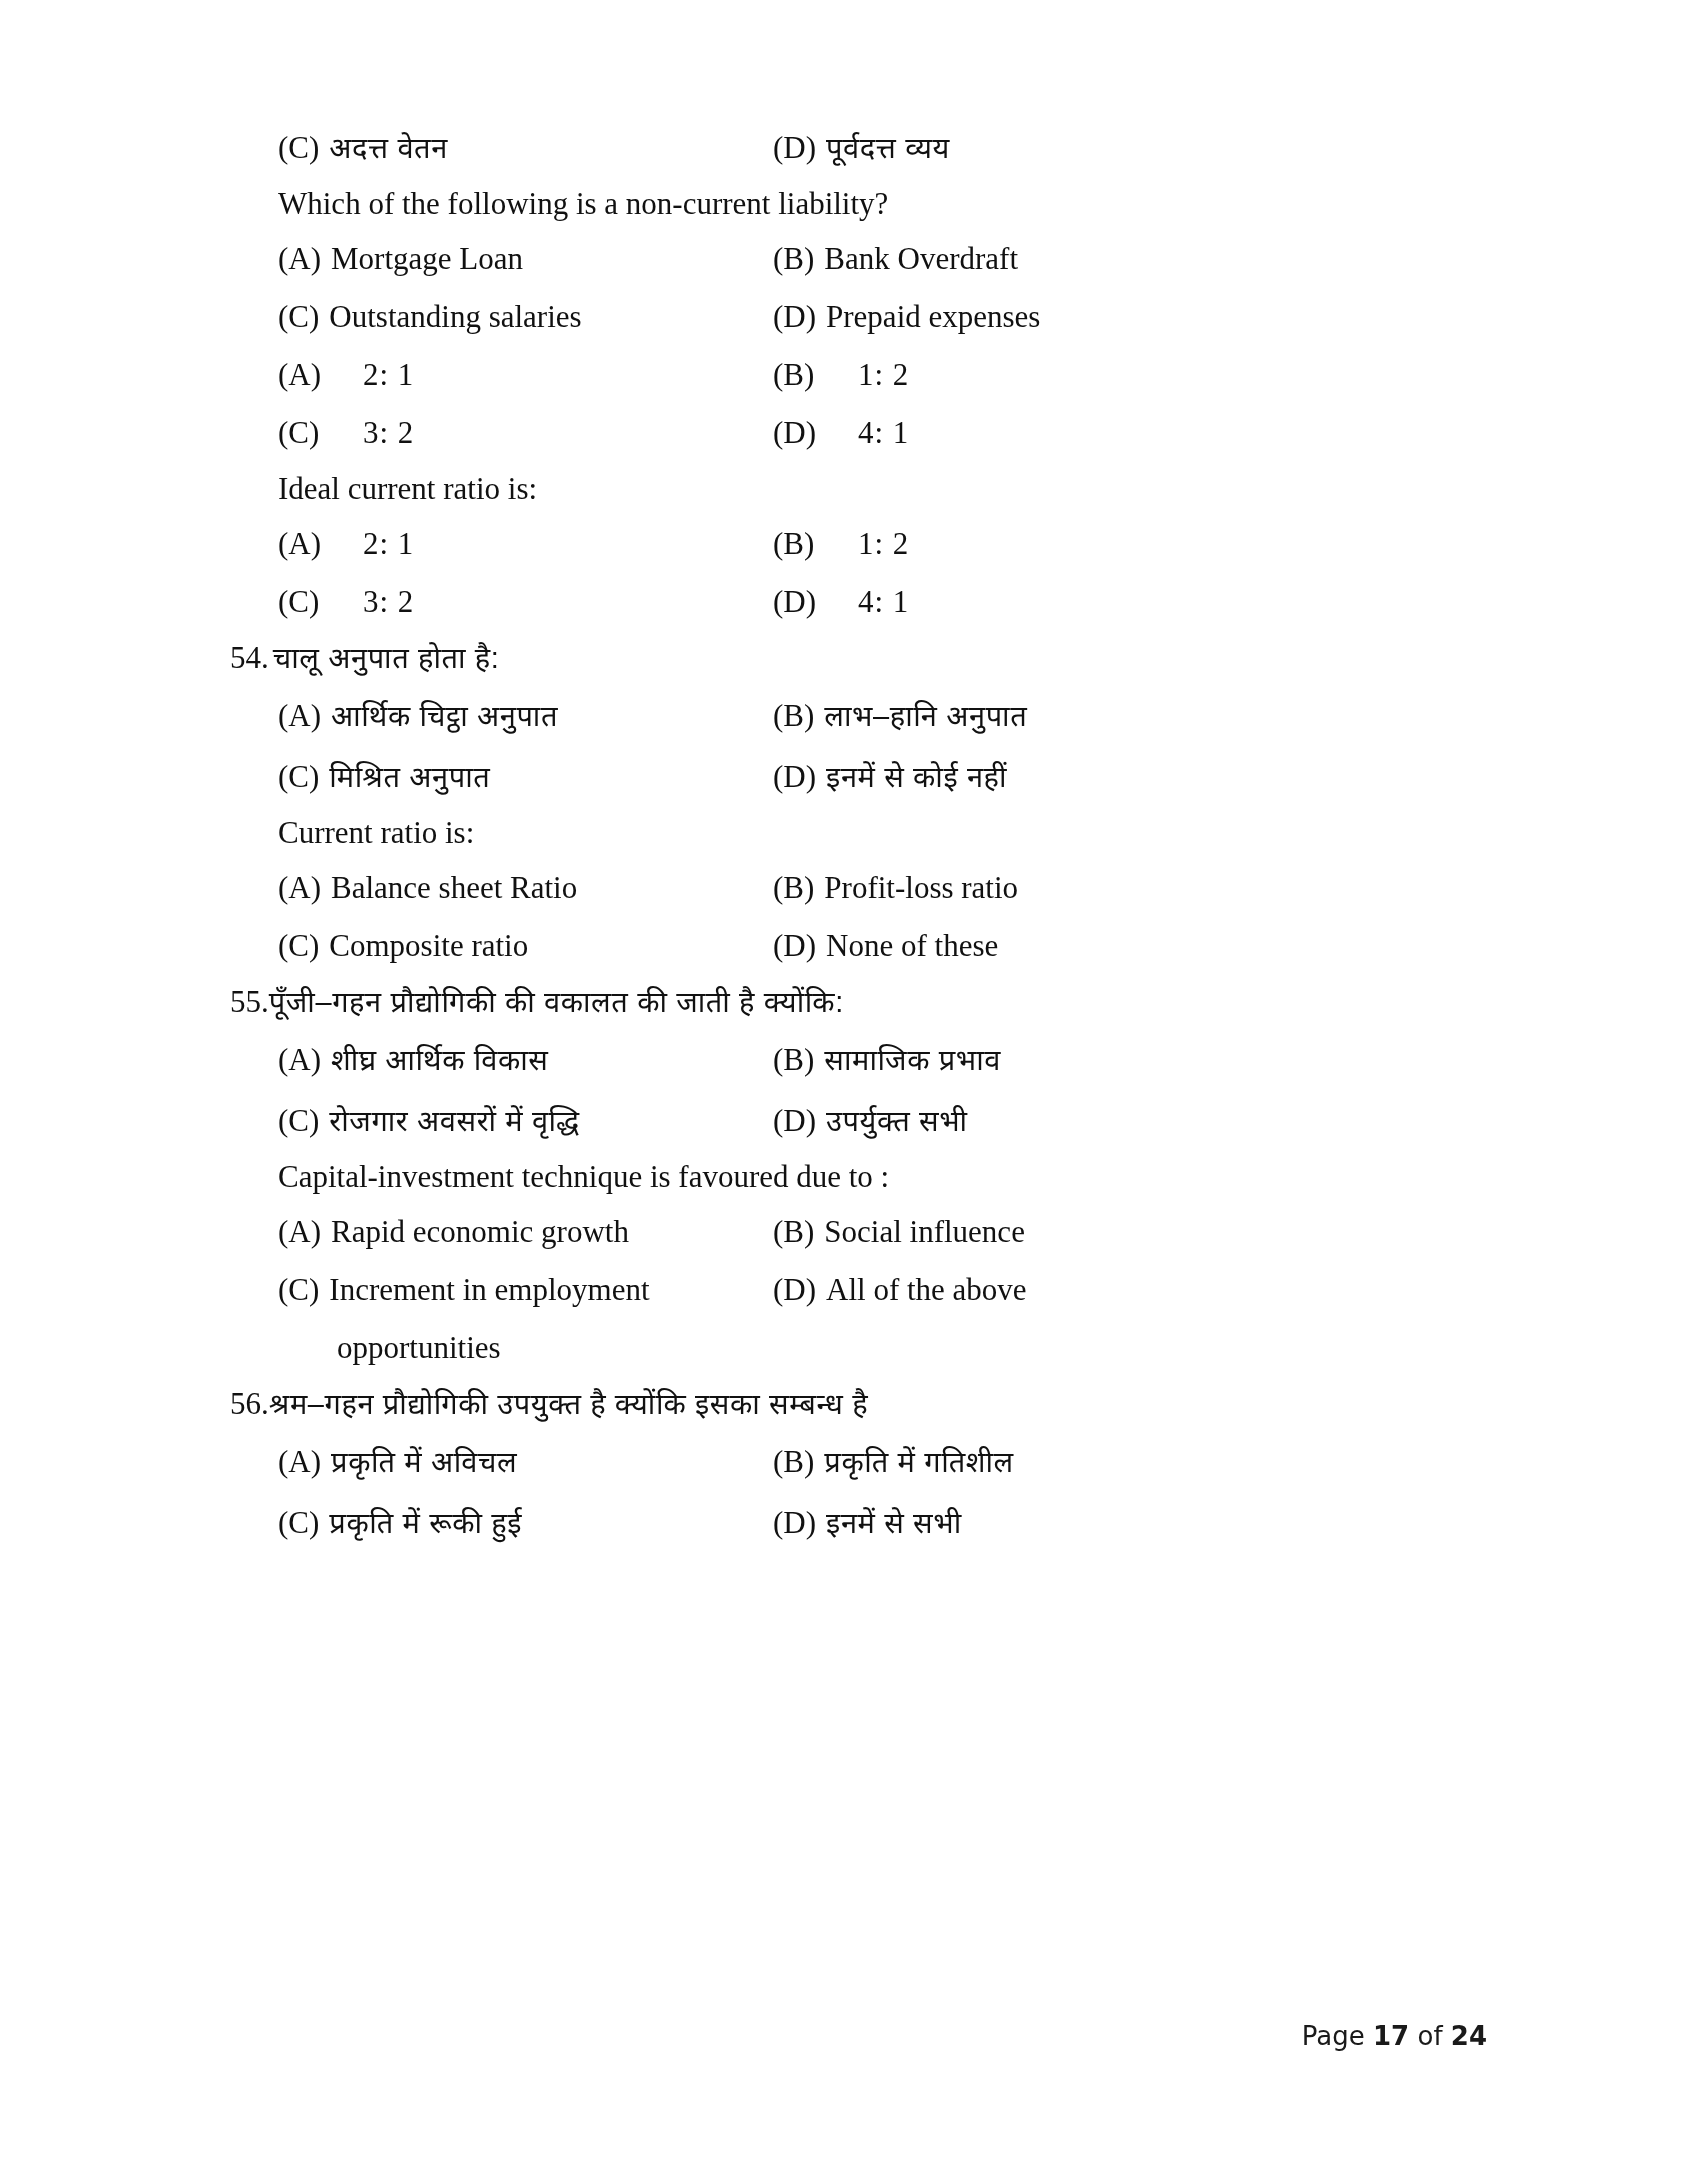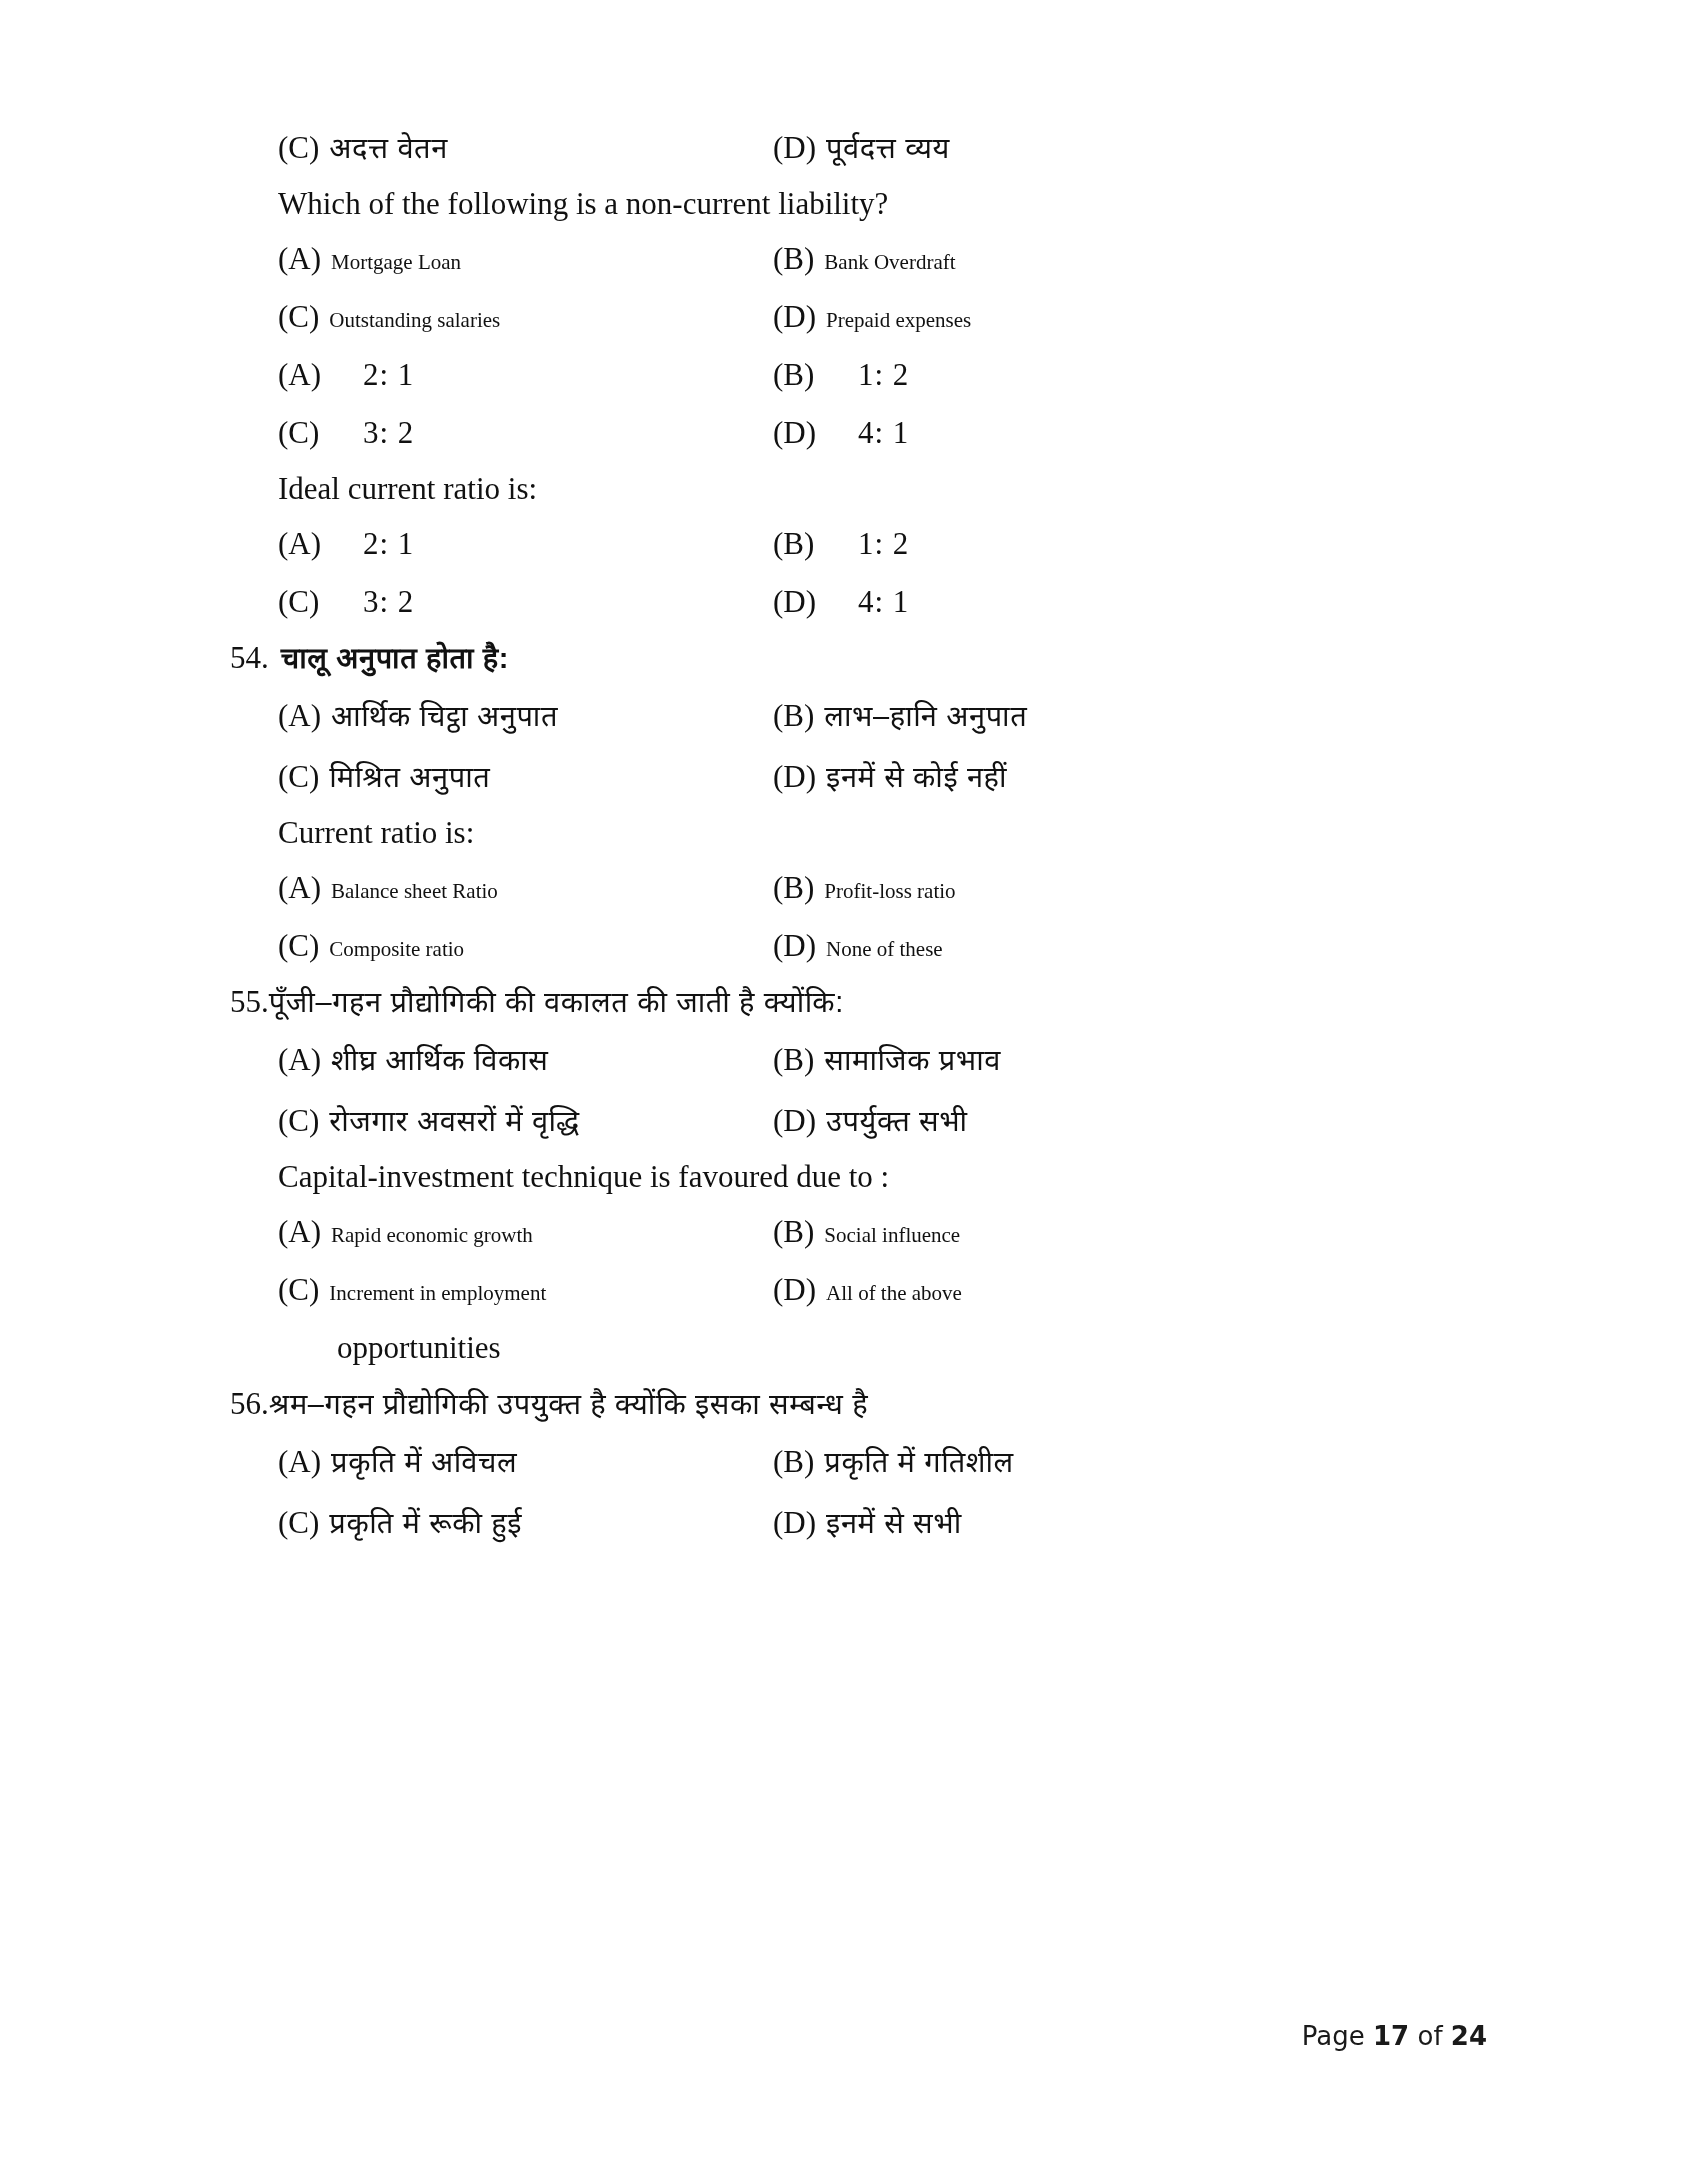--- a/index.html
+++ b/index.html
@@ -66,21 +66,21 @@
 
   .marker {
     flex: 0 0 auto;
     font-size: 31px;
     font-family: "Liberation Serif", "DejaVu Serif", serif;
   }
   .marker.wide { width: 85px; }
   .marker.narrow { margin-right: 10px; }
 
   .otext-en {
-    font-size: 21px;
+    font-size: 31px;
     font-family: "Liberation Serif", "DejaVu Serif", serif;
     white-space: nowrap;
   }
   .otext-hi {
     font-size: 29px;
     font-family: "Liberation Sans", "DejaVu Sans", sans-serif;
     letter-spacing: 0.6px;
     white-space: nowrap;
   }
   .otext-ratio {
@@ -193,21 +193,21 @@
         <span class="otext-ratio">3: 2</span>
       </div>
       <div class="optcell right">
         <span class="marker wide">(D)</span>
         <span class="otext-ratio">4: 1</span>
       </div>
     </div>
 
     <div class="qline">
       <span class="qnum">54.</span>
-      <span class="qtext-hi" style="margin-left:12px;font-weight:bold;">चालू अनुपात होता है:</span>
+      <span class="qtext-hi" style="margin-left:4px;">चालू अनुपात होता है:</span>
     </div>
 
     <div class="optrow">
       <div class="optcell left">
         <span class="marker narrow">(A)</span>
         <span class="otext-hi">आर्थिक चिट्ठा अनुपात</span>
       </div>
       <div class="optcell right">
         <span class="marker narrow">(B)</span>
         <span class="otext-hi">लाभ–हानि अनुपात</span>

